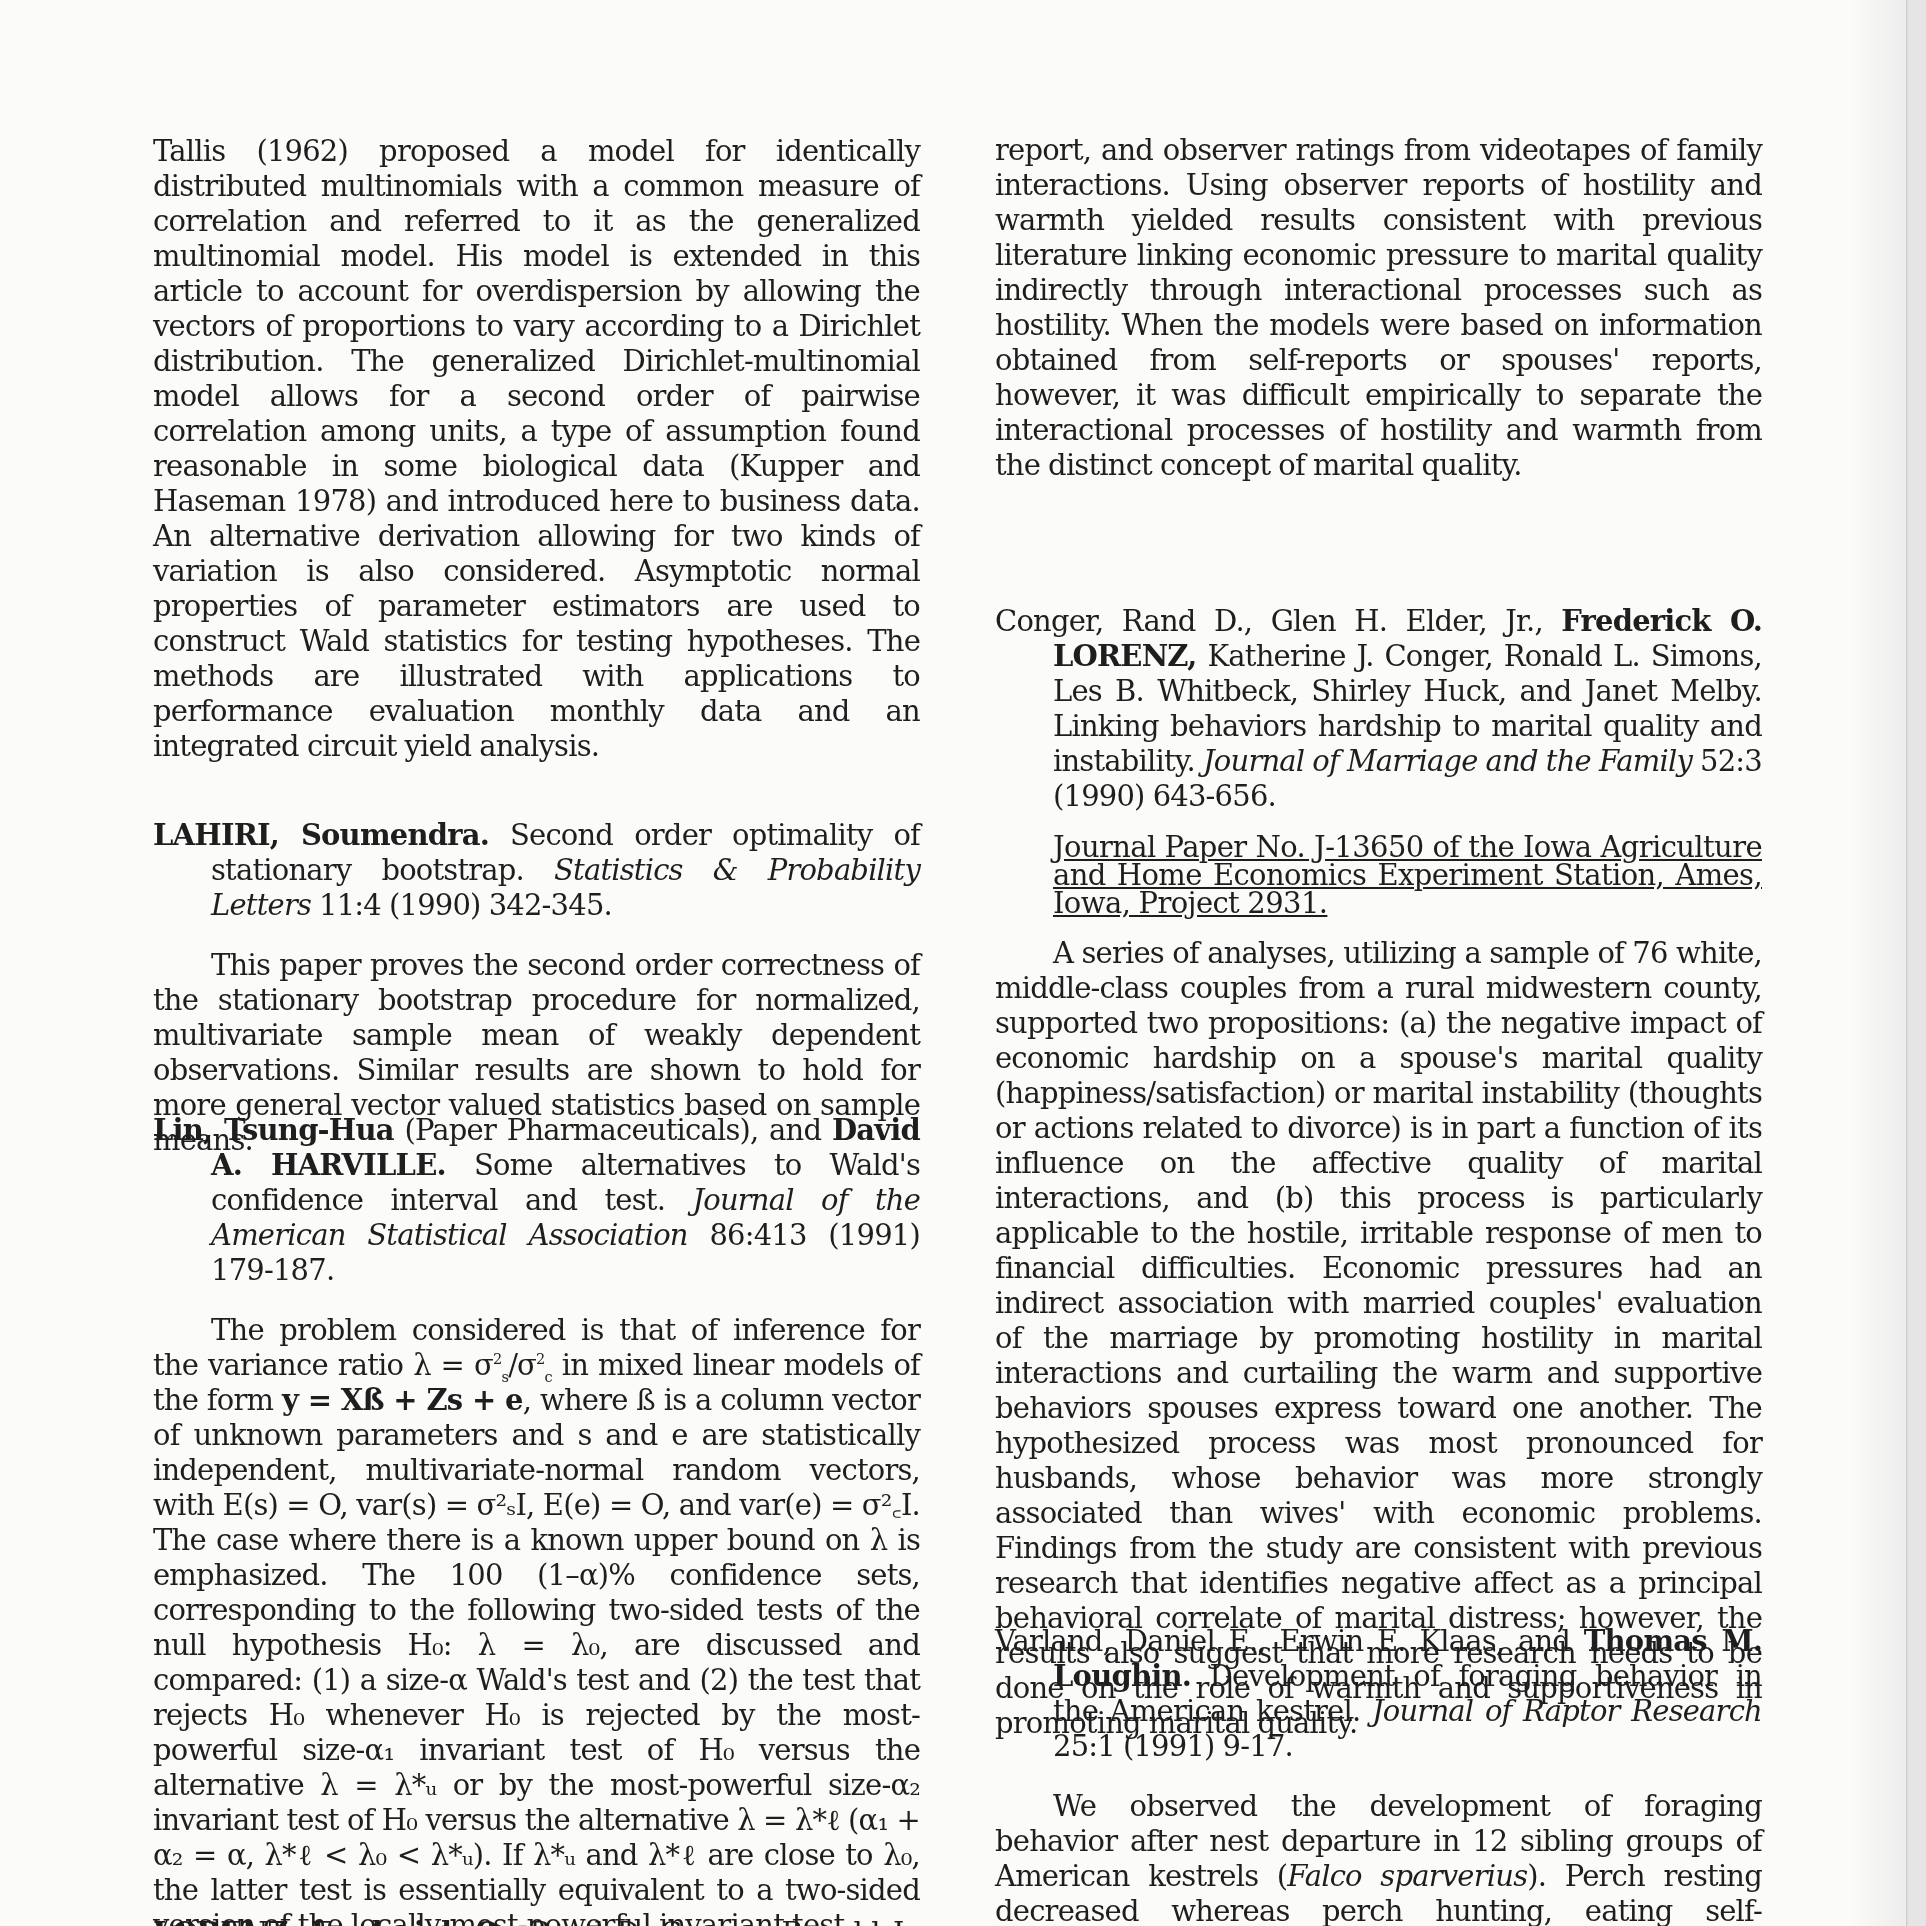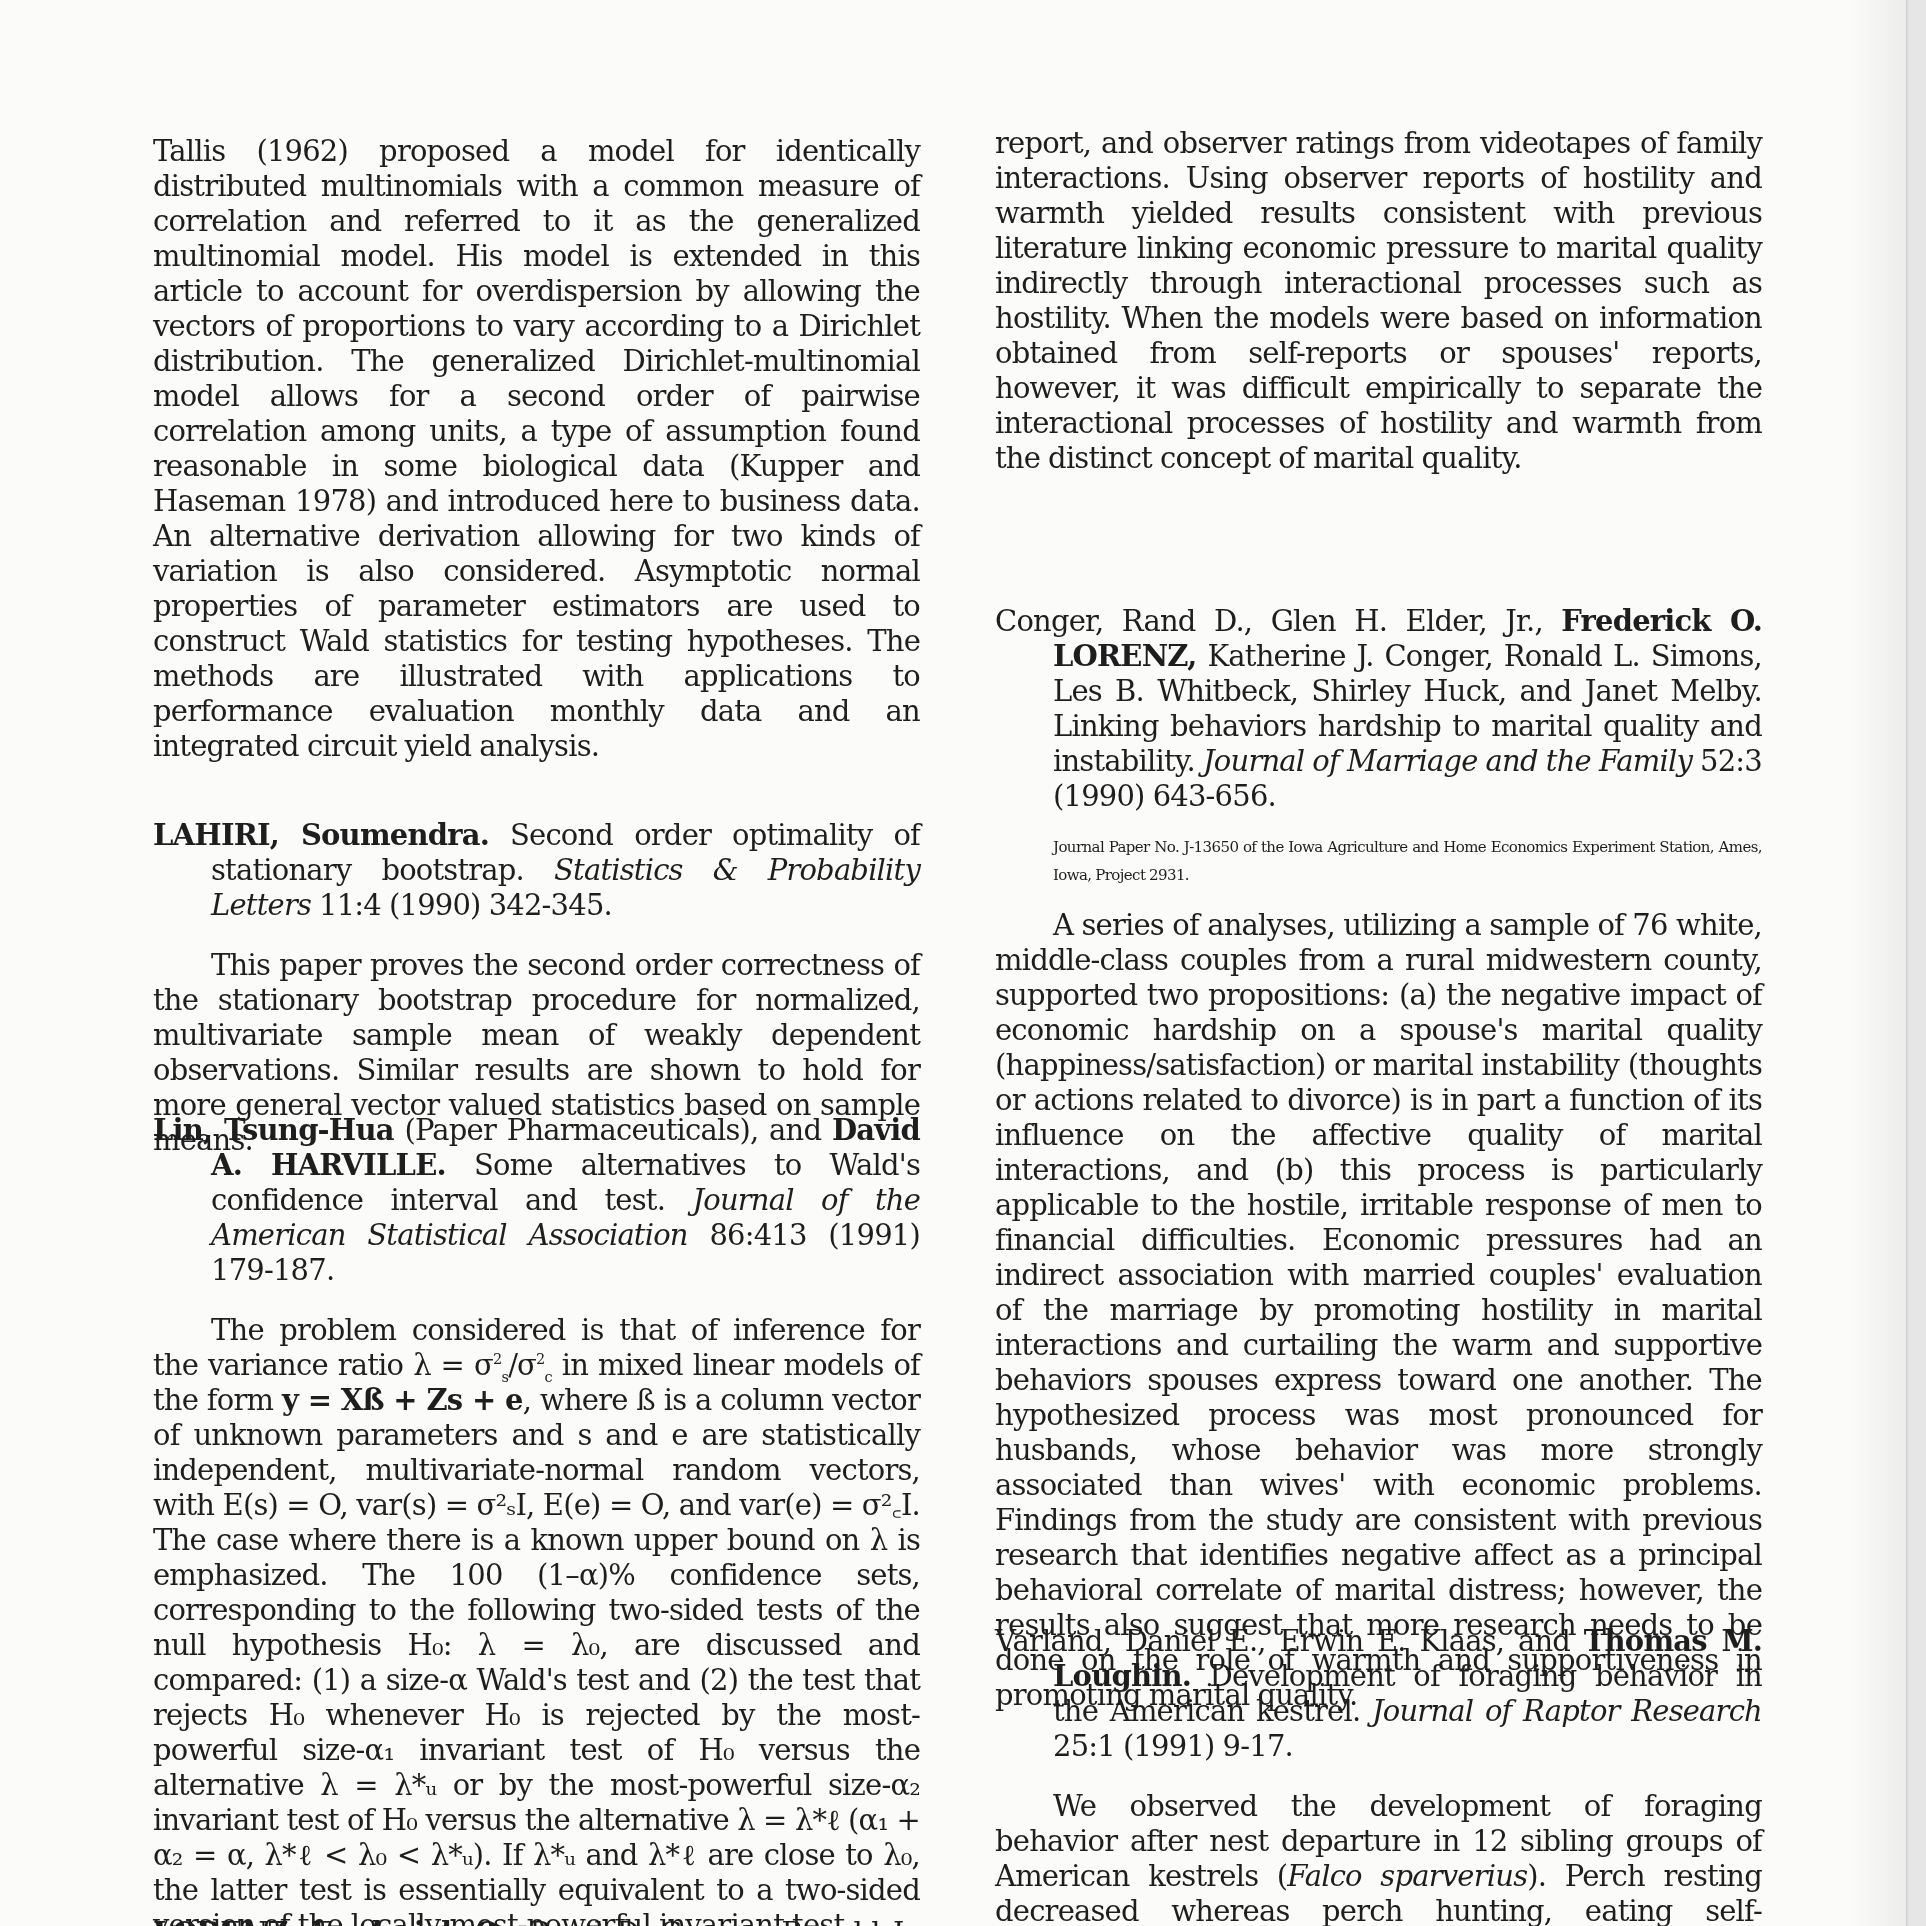--- a/index.html
+++ b/index.html
@@ -24,21 +24,21 @@
     text-align:justify; letter-spacing:-0.8px; word-spacing:-0.4px;
   }
   .col-left { left:153px; width:767px; }
   .col-right { left:995px; width:767px; }
   .entry { position:absolute; left:0; width:100%; }
   .cite { padding-left:58px; text-indent:-58px; }
   .abs p, .abs { margin:0; }
   .indent { text-indent:58px; }
   .b { font-weight:bold; }
   .i { font-style:italic; }
-  .note { font-size:15px; line-height:28px; padding-left:58px; letter-spacing:-0.6px; }
+  .note { font-size:29px; line-height:28px; padding-left:58px; letter-spacing:-0.6px;text-decoration:underline; }
   sub, sup { font-size:50%; line-height:0; }
   p { margin:0; }
 </style>
 </head>
 <body>
 
 <div class="right-shadow"></div>
 <div class="right-strip"></div>
 
 <div class="col col-left">
@@ -59,21 +59,21 @@
 
   <div class="entry" style="top:1916px;">
     <p class="cite"><span class="b">LORENZ, Frederick O.,</span><span> Rand D. Conger, Ronald L. Simons, Les B. Whitbeck, and Glen H. Elder, Jr.</span></p>
 
   </div>
 
 </div>
 
 <div class="col col-right">
 
-  <div class="entry" style="top:126px;">
+  <div class="entry" style="top:133px;">
     <p>report, and observer ratings from videotapes of family interactions. Using observer reports of hostility and warmth yielded results consistent with previous literature linking economic pressure to marital quality indirectly through interactional processes such as hostility. When the models were based on information obtained from self-reports or spouses' reports, however, it was difficult empirically to separate the interactional processes of hostility and warmth from the distinct concept of marital quality.</p>
   </div>
 
   <div class="entry" style="top:604px;">
     <p class="cite"><span>Conger, Rand D., Glen H. Elder, Jr., </span><span class="b">Frederick O. LORENZ,</span><span> Katherine J. Conger, Ronald L. Simons, Les B. Whitbeck, Shirley Huck, and Janet Melby.</span><span> Linking behaviors hardship to marital quality and instability. </span><span class="i">Journal of Marriage and the Family</span><span> 52:3 (1990) 643-656.</span></p>
     <p class="note" style="margin-top:19px;">Journal Paper No. J-13650 of the Iowa Agriculture and Home Economics Experiment Station, Ames, Iowa, Project 2931.</p>
     <p class="indent" style="margin-top:19px;">A series of analyses, utilizing a sample of 76 white, middle-class couples from a rural midwestern county, supported two propositions: (a) the negative impact of economic hardship on a spouse's marital quality (happiness/satisfaction) or marital instability (thoughts or actions related to divorce) is in part a function of its influence on the affective quality of marital interactions, and (b) this process is particularly applicable to the hostile, irritable response of men to financial difficulties. Economic pressures had an indirect association with married couples' evaluation of the marriage by promoting hostility in marital interactions and curtailing the warm and supportive behaviors spouses express toward one another. The hypothesized process was most pronounced for husbands, whose behavior was more strongly associated than wives' with economic problems. Findings from the study are consistent with previous research that identifies negative affect as a principal behavioral correlate of marital distress; however, the results also suggest that more research needs to be done on the role of warmth and supportiveness in promoting marital quality.</p>
   </div>
 
   <div class="entry" style="top:1624px;">

